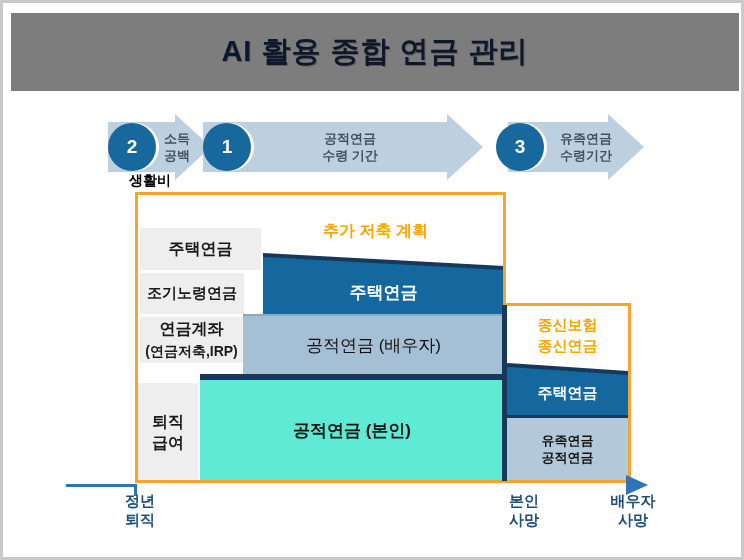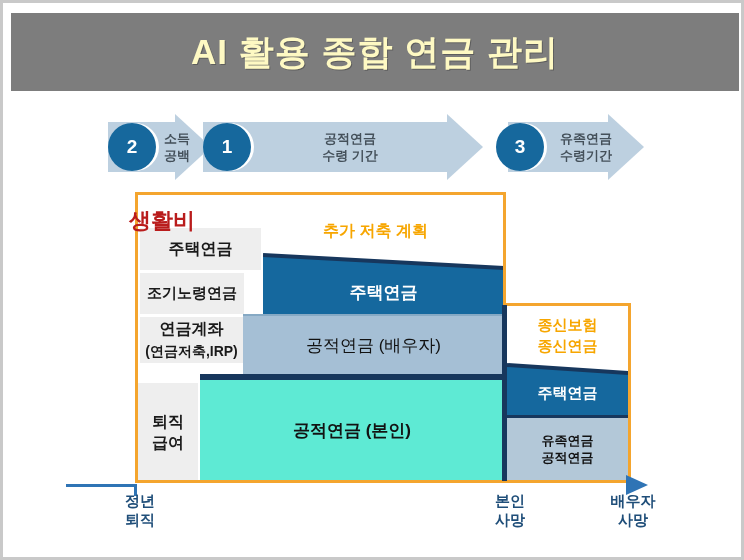--- a/index.html
+++ b/index.html
@@ -4,21 +4,21 @@
 <style>
   * { margin:0; padding:0; box-sizing:border-box; }
   html,body { background:#ffffff; }
   body { font-family:"Liberation Sans","DejaVu Sans",sans-serif; }
   .page { position:relative; width:744px; height:560px; background:#ffffff;
           border:3px solid #c9c9c9; overflow:hidden; }
 
   
   .header { position:absolute; left:8px; top:10px; width:728px; height:78px;
             background:#7d7d7d; display:flex; align-items:center; justify-content:center; }
-  .header .title { color:#fef9c3; font-size:35px; font-weight:bold; letter-spacing:1px;
+  .header .title { color:#0f172a; font-size:29px; font-weight:bold; letter-spacing:1px;
                    text-shadow:1px 1px 0 rgba(0,0,0,.25); }
 
   
   .abody { position:absolute; top:119px; height:50px; background:#bdd0e0; }
   .abody.a1 { left:105px; width:67px; }
   .abody.a2 { left:200px; width:245px; }
   .abody.a3 { left:505px; width:101px; }
   .ahead { position:absolute; top:111px; width:0; height:0;
            border-top:33px solid transparent; border-bottom:33px solid transparent;
            border-left:36px solid #bdd0e0; }
@@ -28,22 +28,22 @@
   .circle { position:absolute; top:120px; width:48px; height:48px; border-radius:50%;
             background:#16689d; box-shadow:3px 0 0 #ffffff;
             color:#ffffff; font-size:19px; font-weight:bold; line-height:48px; text-align:center; }
   .circle.c2 { left:105px; } .circle.c1 { left:200px; } .circle.c3 { left:493px; }
   .alabel { position:absolute; top:127px; font-size:13px; line-height:17px; font-weight:bold;
             color:#44505a; text-align:center; white-space:pre-line; }
   .alabel.l1 { left:150px; width:48px; }
   .alabel.l2 { left:277px; width:140px; }
   .alabel.l3 { left:548px; width:70px; }
 
-  .living-cost { position:absolute; left:126px; top:169px; font-size:22px; font-weight:bold;
-                 color:#b91c1c; z-index:10;margin-top:34px; }
+  .living-cost { position:absolute; left:126px; top:169px; font-size:14px; font-weight:bold;
+                 color:#000000; z-index:10; }
 
   
   .main-box { position:absolute; left:132px; top:189px; width:371px; height:291px;
               border:3px solid #f4a52e; background:transparent; z-index:6; }
   .right-box { position:absolute; left:501px; top:300px; width:127px; height:180px;
                border:3px solid #f4a52e; background:#ffffff; z-index:7; }
   .navy-divider { position:absolute; left:499px; top:302px; width:5px; height:176px;
                   background:#17375d; z-index:8; }
 
   
@@ -91,21 +91,21 @@
   .axis-line { position:absolute; left:63px; top:481px; width:71px; height:3px;
                background:#2f74b5; z-index:10; }
   .axis-tick { position:absolute; left:131px; top:481px; width:3px; height:12px;
                background:#2f74b5; z-index:10; }
   .axis-head { position:absolute; left:623px; top:472px; width:0; height:0;
                border-top:10px solid transparent; border-bottom:10px solid transparent;
                border-left:22px solid #2f74b5; z-index:10; }
   .axlabel { position:absolute; top:488px; font-size:15px; line-height:19px; font-weight:bold;
              color:#1f4e79; text-align:center; white-space:pre-line; z-index:10; }
   .axlabel.x1 { left:107px; width:60px; }
-  .axlabel.x2 { left:477px; width:60px; }
+  .axlabel.x2 { left:491px; width:60px; }
   .axlabel.x3 { left:593px; width:74px; }
 </style>
 </head>
 <body>
 
 <div class="page">
 
   <div class="header">
     <span class="title">AI 활용 종합 연금 관리</span>
   </div>

